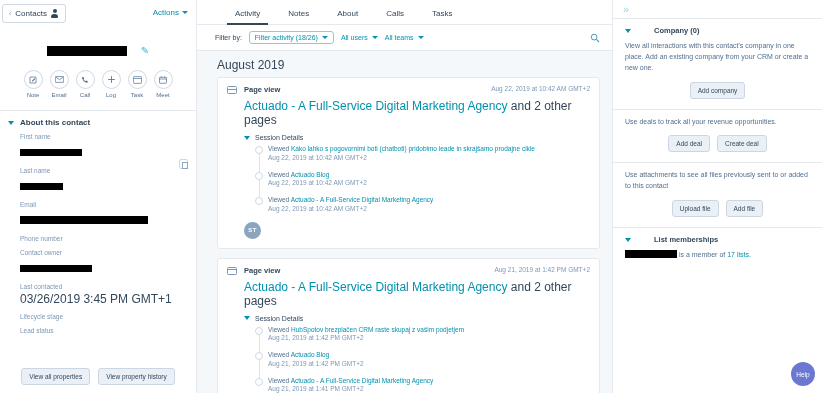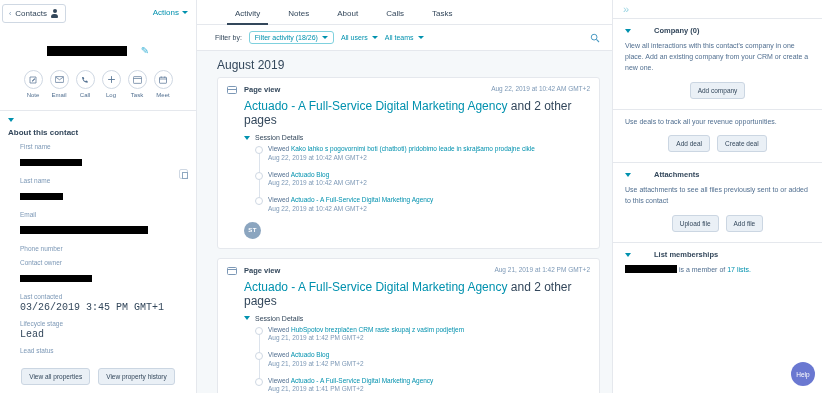--- a/index.html
+++ b/index.html
@@ -66,34 +66,33 @@
     width: 19px; height: 19px; border-radius: 50%;
     border: 1px solid #cfd8e3; background: #fff;
     display: flex; align-items: center; justify-content: center;
     color: #516f90;
   }
   .act .lbl { font-size: 6px; color: #516f90; }
 
   .divider-h { height: 1px; background: #e5e8ed; margin-top: 12px; }
 
   .about-hdr {
-    display: flex; align-items: flex-start; gap: 6px;
+    display: flex; align-items: center; gap: 6px;
     padding: 7px 0 4px 8px; font-size: 8px; font-weight: bold; color: #33475b;
     cursor: pointer;
-    flex-direction: column;
   }
   .twisty {
     width:0;height:0;border-left:3px solid transparent;
     border-right:3px solid transparent;border-top:4px solid #0091ae;
   }
 
   .props { padding: 2px 10px 0 20px; position: relative; flex: 1; overflow: hidden; }
   .prop { margin-bottom: 7px; }
   .prop-label { font-size: 6.5px; color: #7c98b6; margin-bottom: 2px; }
-  .prop-value { font-size: 10px; color: #33475b; font-family: Liberation Mono, monospace; }
+  .prop-value { font-size: 12px; color: #33475b; }
   .copy-btn {
     position: absolute; right: 8px; top: 28px; width: 9px; height: 10px;
     border: 1px solid #cfd8e3; border-radius: 2px; background: #fff;
     cursor: pointer;
   }
   .copy-btn::after {
     content:""; position:absolute; left:1.5px; top:1.5px; width:4px; height:5px;
     border: 1px solid #8fa8c0;
   }
 
@@ -318,21 +317,20 @@
       <div class="prop">
         <div class="prop-label">Contact owner</div>
         <span class="redact" style="width:72px;height:7px"></span>
       </div>
       <div class="prop">
         <div class="prop-label">Last contacted</div>
         <div class="prop-value">03/26/2019 3:45 PM GMT+1</div>
       </div>
       <div class="prop">
         <div class="prop-label">Lifecycle stage</div>
-        <div class="prop-value">Lead</div>
       </div>
       <div class="prop">
         <div class="prop-label">Lead status</div>
         <div class="prop-value"></div>
       </div>
     </div>
 
     <div class="btm-btns">
       <button class="sec-btn">View all properties</button>
       <button class="sec-btn">View property history</button>
@@ -461,24 +459,20 @@
     <div class="panel">
       <div class="panel-txt">Use deals to track all your revenue opportunities.</div>
       <div class="panel-btns">
         <button class="sec-btn">Add deal</button>
         <button class="sec-btn">Create deal</button>
       </div>
     </div>
 
 
     <div class="panel">
-      <div class="panel-hdr">
-        <span class="twisty"></span>
-        <span>Attachments</span>
-      </div>
       <div class="panel-txt">Use attachments to see all files previously sent to or added to this contact</div>
       <div class="panel-btns">
         <button class="sec-btn">Upload file</button>
         <button class="sec-btn">Add file</button>
       </div>
     </div>
 
     <div class="panel">
       <div class="panel-hdr">
         <span class="twisty"></span>

